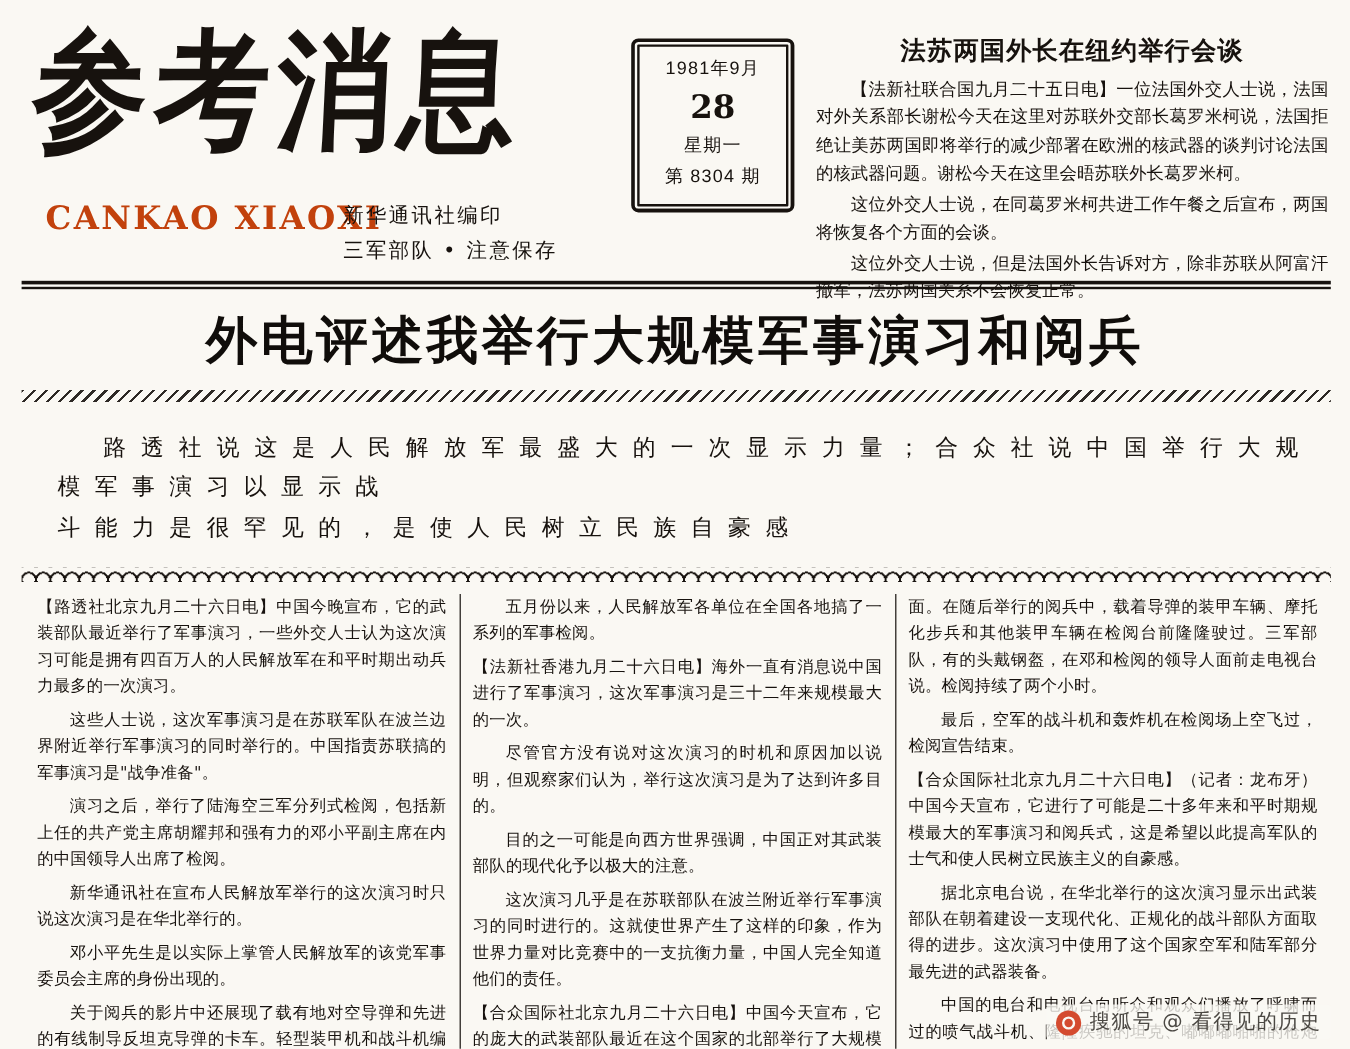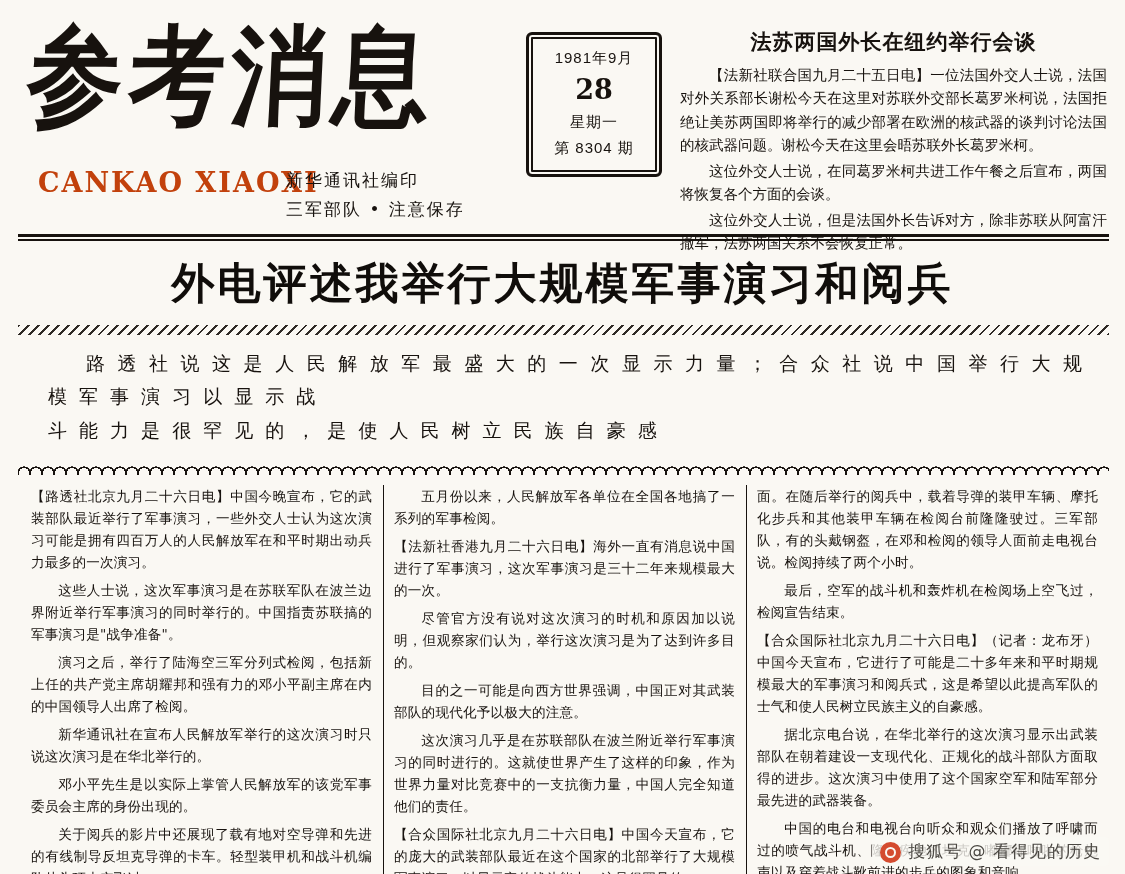--- a/index.html
+++ b/index.html
@@ -165,21 +165,21 @@
   }
   .subhead p {
     font-family: "DejaVu Serif", "Liberation Serif", serif;
     font-size: 19px;
     line-height: 1.75;
     letter-spacing: 3px;
     margin: 0;
     color: #17120e;
     text-align: justify;
   }
-  .subhead p.first { text-indent: 2em; }
+  .subhead p.first { text-indent: 2em; margin-top: 10px; }
 
   .wave {
     height: 12px;
     margin: 6px 16px 0 18px;
     background:
       radial-gradient(circle at 6px 10px, transparent 5px, #17120e 5px 6.5px, transparent 6.6px) 0 0/12px 12px repeat-x;
   }
 
   
   .columns {

